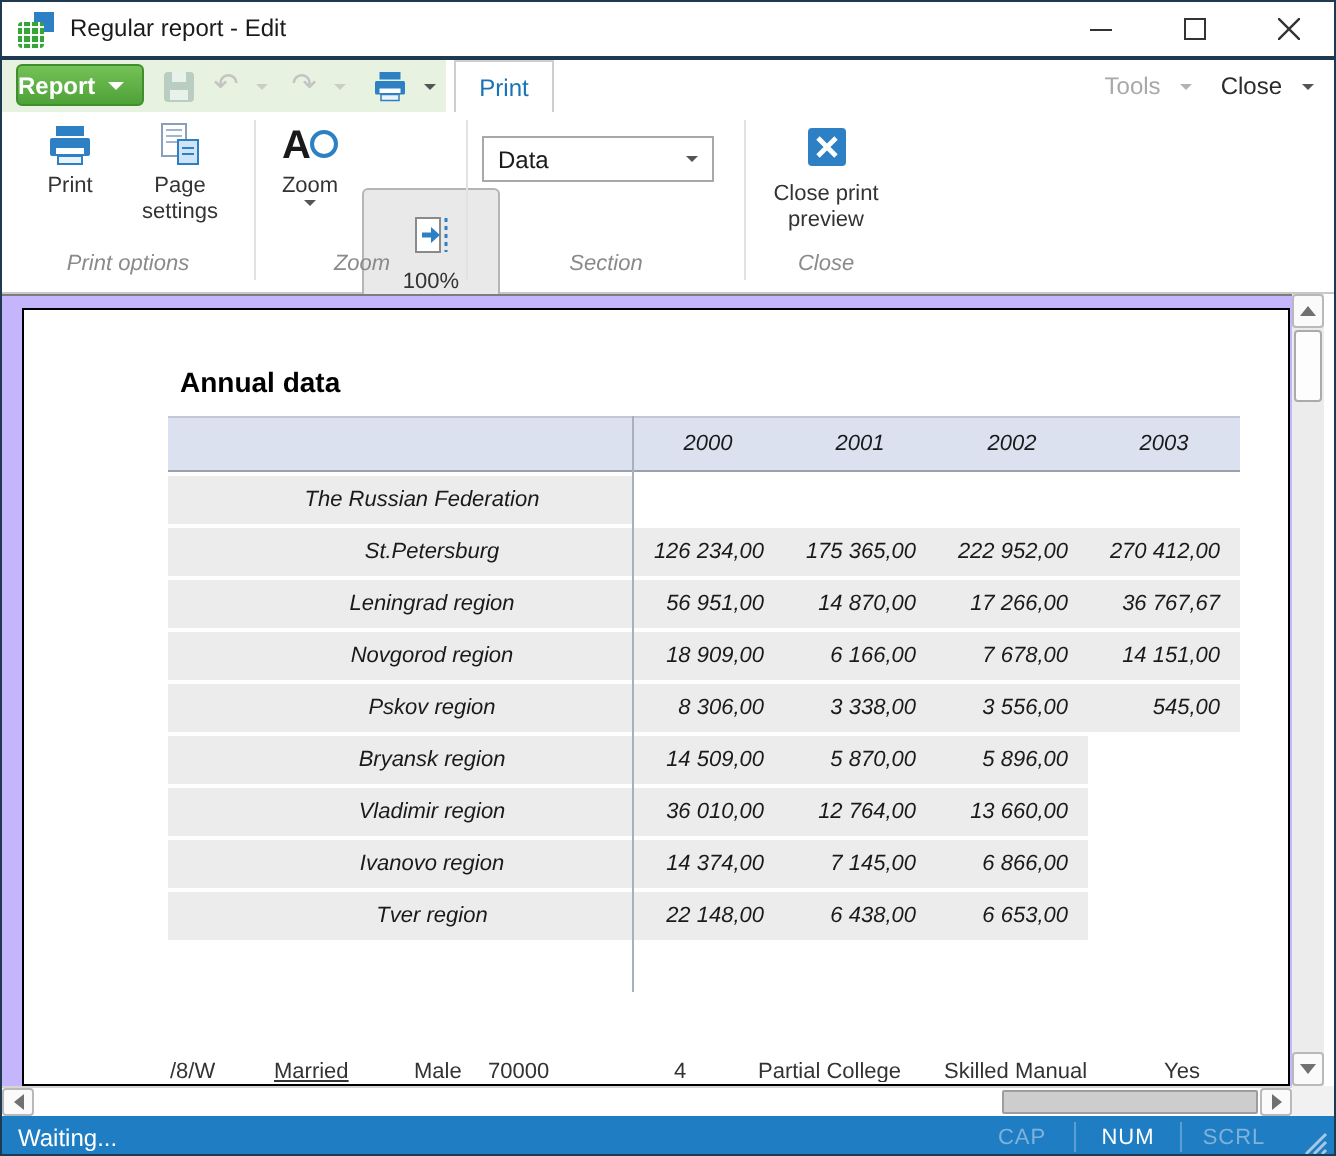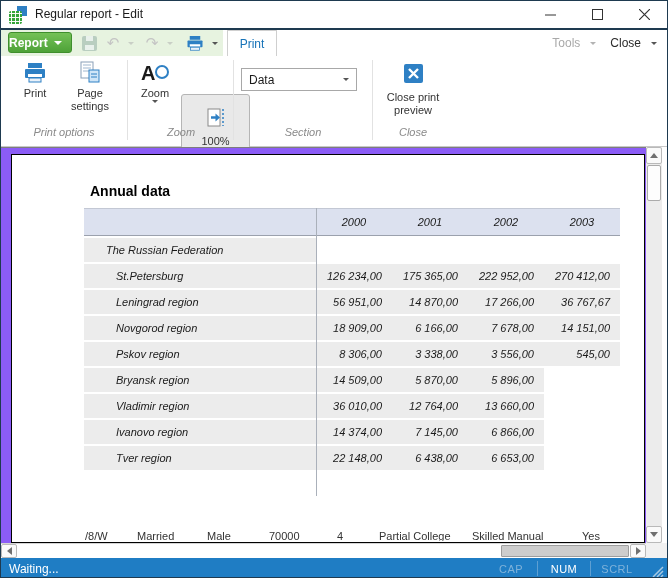--- a/index.html
+++ b/index.html
@@ -70,31 +70,31 @@
   .combo .arr { width:20px; display:flex; align-items:center; justify-content:center; }
   .zoomA { position:relative; width:28px; height:24px; }
   .zoomA .A { position:absolute; left:0; top:0; font-size:20px; font-weight:bold; color:#1a1a1a; line-height:24px; }
   .zoomA .circ { position:absolute; right:0; top:4px; width:14px; height:14px;
                  border:2px solid #2e80c4; border-radius:50%; }
   .close-ic { width:19px; height:19px; background:#2e80c4; border-radius:2px;
               display:flex; align-items:center; justify-content:center; }
 
   
   .preview { position:absolute; left:0; top:146px; width:645px; height:432px;
-             background:#8b5cf6; border-top:1px solid #7d7d7d; overflow:hidden; }
+             background:#c4b5fd; border-top:1px solid #7d7d7d; overflow:hidden; }
   .page { position:absolute; left:10px; top:6px; width:634px; height:389px;
           background:#fff; border:1px solid #000; overflow:hidden; }
   .report-title { position:absolute; left:78px; top:28px; font-size:14px; font-weight:bold; color:#000; }
   .rtable { position:absolute; left:72px; top:53px; width:536px;font-style:italic; }
   .thead-row { display:flex; height:28px; background:#dce1ef; border-top:1px solid #c3c8d4;
                border-bottom:1px solid #9ba1ad; margin-bottom:2px; }
   .hlabel { width:232px; }
   .hyear { width:76px; font-size:11px; color:#1a1a1a; text-align:center; line-height:26px; }
   .trow { display:flex; height:24px; margin-bottom:2px; }
-  .tcell { font-size:11px; line-height:24px; color:#1a1a1a; }
+  .tcell { font-size:11px; line-height:24px; color:#1a1a1a;text-align:center; }
   .tlabel { width:232px; background:#ececec; }
   .ind1 { padding-left:22px; } .ind2 { padding-left:32px; }
   .tval { width:76px; background:#ececec; text-align:right; padding-right:10px; }
   .tval.empty { background:transparent; }
   .vline { position:absolute; left:304px; top:53px; width:1px; height:288px; background:#aab0ba; }
   .clipped-row { position:absolute; left:0; top:375px; width:100%; height:11px; overflow:hidden; }
   .clipped-row span { position:absolute; top:0; font-size:11px; color:#333; white-space:nowrap; }
 
   
   .vscroll { position:absolute; right:7px; top:146px; width:16px; height:396px; background:#ececec; }
@@ -349,21 +349,21 @@
               <div class="tcell tval">6 653,00</div>
               <div class="tcell tval empty"></div>
             </div>
           </div>
       </div>
       <div class="vline"></div>
       <div class="clipped-row" id="clipped-row">
           <span style="left: 73px;">/8/W</span>
           <span style="left: 125px; text-decoration: underline;">Married</span>
           <span style="left: 195px;">Male</span>
-          <span style="left: 257px; text-align: right;">70000</span>
+          <span style="left: 232px; text-align: right;">70000</span>
           <span style="left: 325px;">4</span>
           <span style="left: 367px;">Partial College</span>
           <span style="left: 460px;">Skilled Manual</span>
           <span style="left: 570px;">Yes</span>
         </div>
     </div>
   </div>
 
   <div class="vscroll">
     <div class="sb-btn v-up">

